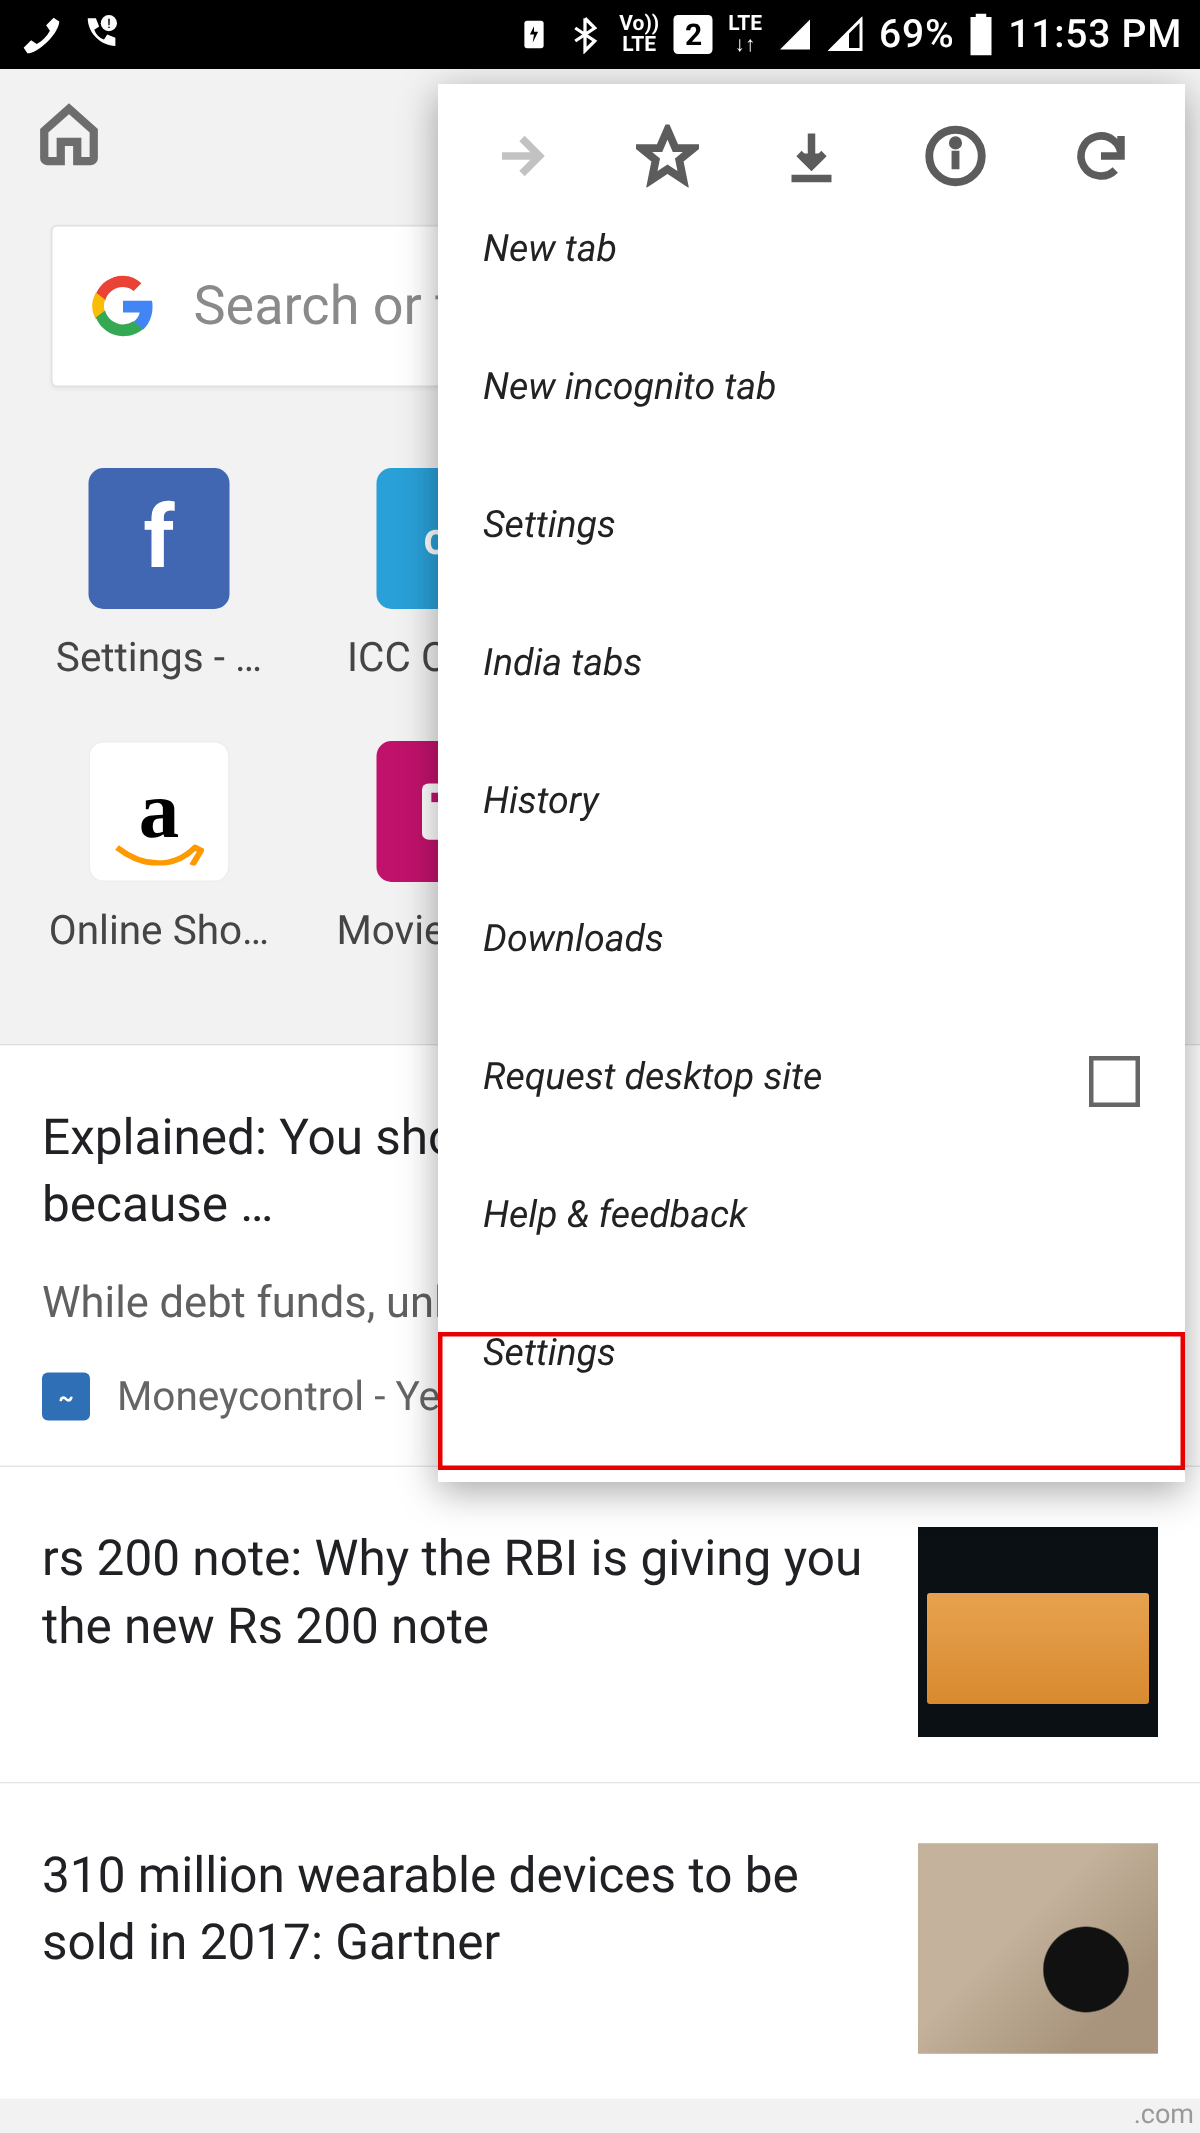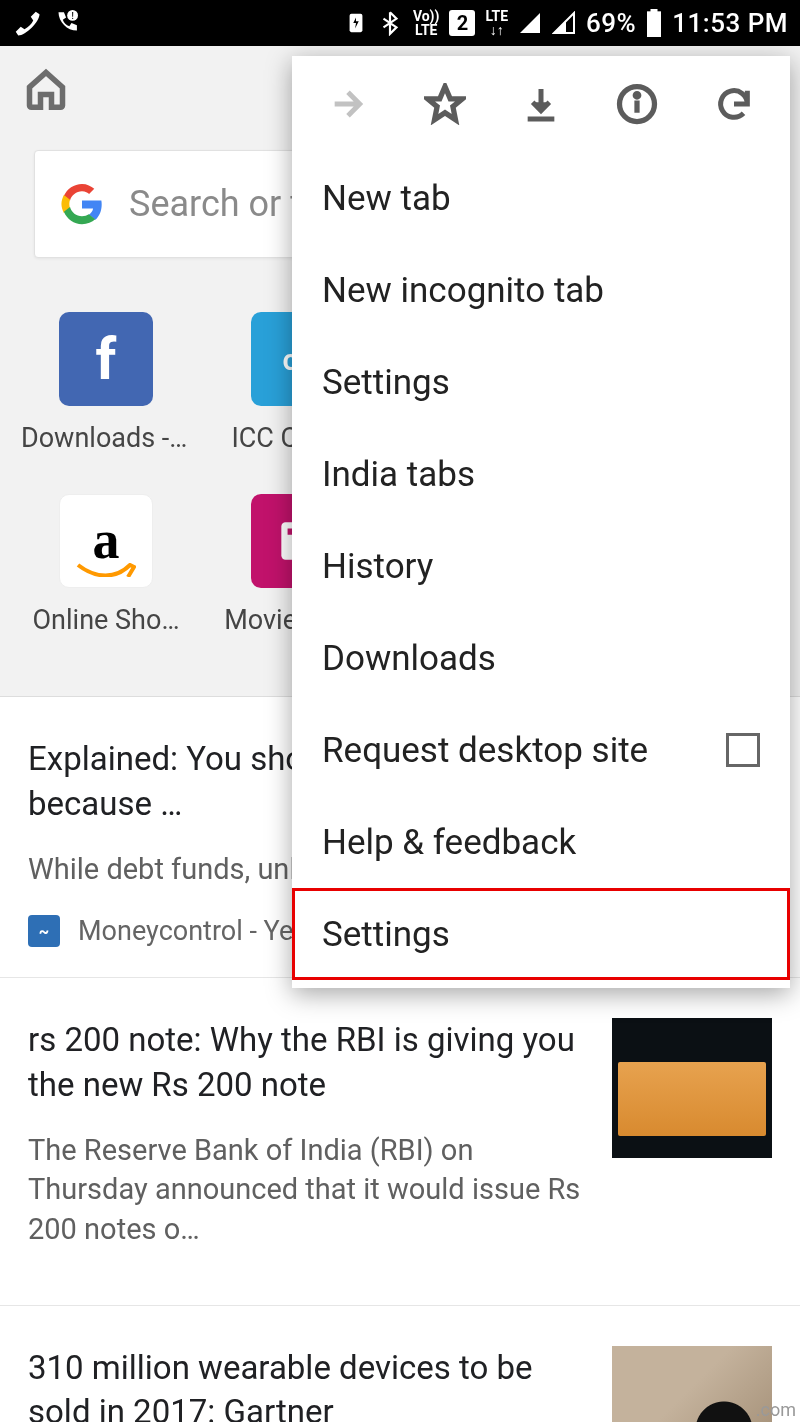--- a/index.html
+++ b/index.html
@@ -47,21 +47,21 @@
   .note200 { position:absolute; left:6px; right:6px; top:44px; height:74px; background:linear-gradient(#e7a24f,#d88a2f); border-radius:2px; }
   .watch-thumb { background:#b9a693; }
   .wrist { position:absolute; inset:0; background:radial-gradient(circle at 70% 60%, #111 0 28px, transparent 29px), linear-gradient(135deg,#c4b29c 40%,#a8947c 80%); }
 
   
   .menu { position: absolute; top: 56px; right: 10px; width: 498px; background: #fff; box-shadow: 0 6px 24px rgba(0,0,0,.35); z-index: 50; padding-bottom: 8px; }
   .menu-icon-row { display: flex; justify-content: space-around; align-items: center; height: 96px; padding: 0 8px; }
   .menu-icon-row .mi { width: 44px; height: 44px; display:flex; align-items:center; justify-content:center; }
   .menu-icon-row svg { stroke:#5c5c5c; fill:none; stroke-width:3; }
   .mi.disabled svg { stroke:#c2c2c2; }
-  .menu-item { height: 92px; display: flex; align-items: center; padding: 0 30px; font-size: 35px; color: #222; justify-content: space-between; }
+  .menu-item { height: 92px; display: flex; align-items: flex-start; padding: 0 30px; font-size: 25px; color: #222; justify-content: space-between; font-style: italic; }
   .menu-item.highlighted { outline: 3px solid #e80000; outline-offset: -3px; }
   .checkbox { width: 34px; height: 34px; border: 3px solid #666; }
 
   .watermark { position:absolute; right:4px; bottom:2px; font-size:18px; color:#999;margin-top:12px; }
 </style>
 </head>
 <body>
 
 <div class="status-bar">
   <div class="status-left">
@@ -119,21 +119,21 @@
     </svg>
     <span class="search-placeholder">Search or type a URL</span>
   </div>
 </div>
 
 <div class="shortcuts">
   <div class="shortcut">
     <div class="shortcut-icon fb">
         <span>f</span>
       </div>
-    <span class="shortcut-label">Downloads - …</span>
+    <span class="shortcut-label">Settings - …</span>
   </div>
   <div class="shortcut">
     <div class="shortcut-icon cri">
         <span>cri</span>
       </div>
     <span class="shortcut-label">ICC Cricket</span>
   </div>
   <div class="shortcut" style="visibility:hidden">
       <div class="shortcut-icon"></div>
       <span class="shortcut-label">x</span>
@@ -171,21 +171,20 @@
     <div class="article-source">
       <span class="src-icon src-mc">~</span>
       <span>Moneycontrol - Yesterday</span>
     </div>
   </div>
 </div>
 
 <div class="article">
   <div class="article-body">
     <div class="article-title">rs 200 note: Why the RBI is giving you the new Rs 200 note</div>
-    <div class="article-snippet">The Reserve Bank of India (RBI) on Thursday announced that it would issue Rs 200 notes o…</div>
   </div>
   <div class="article-thumb">
       <div class="note200"></div>
     </div>
 </div>
 
 <div class="article" style="border-bottom:none">
   <div class="article-body">
     <div class="article-title">310 million wearable devices to be sold in 2017: Gartner</div>
   </div>

